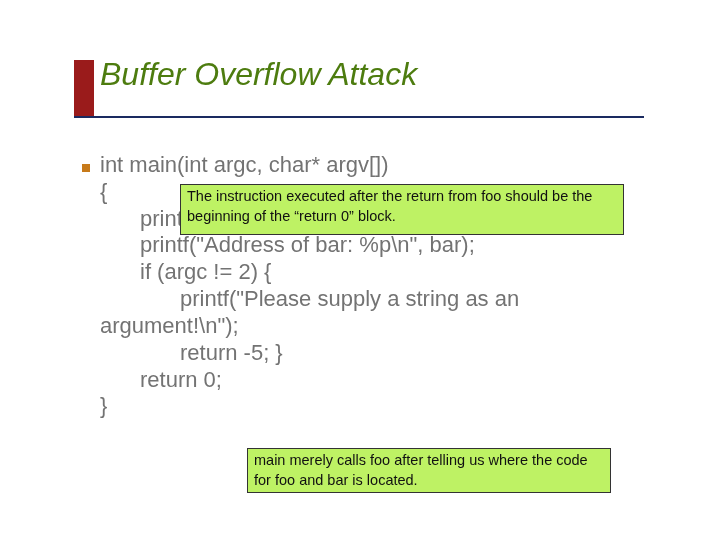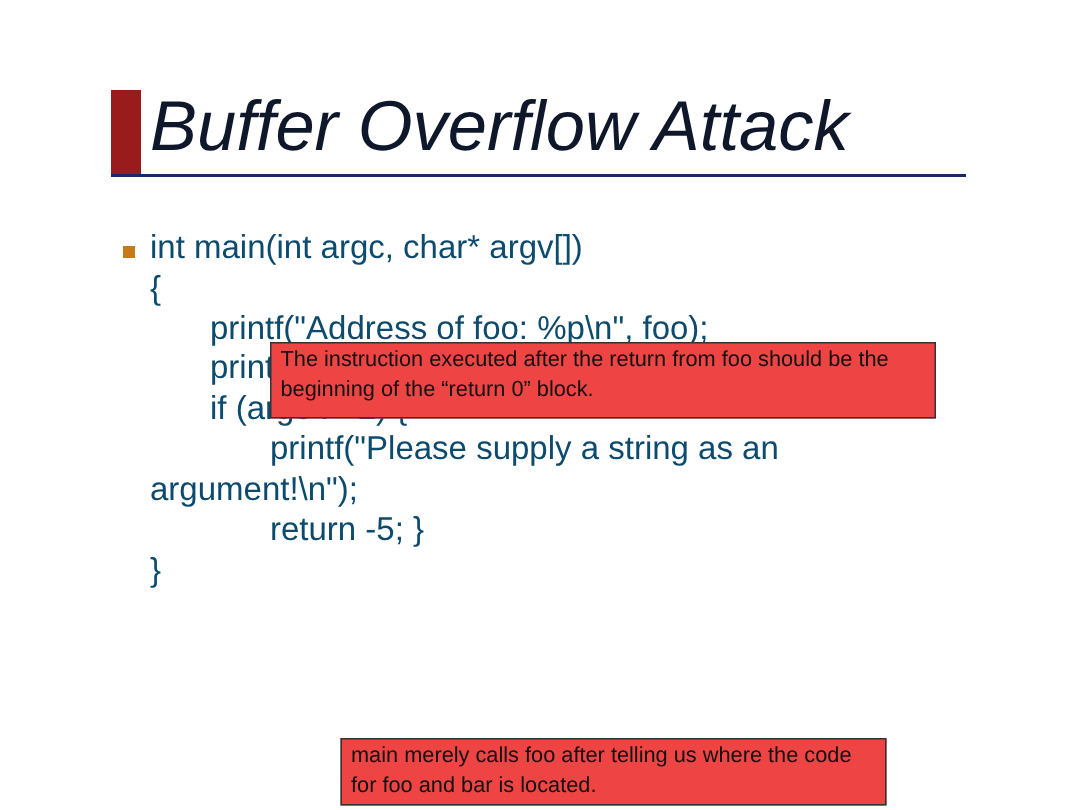--- a/index.html
+++ b/index.html
@@ -18,24 +18,24 @@
     top: 60px;
     width: 20px;
     height: 56px;
     background: #9a1b1b;
   }
   .title {
     position: absolute;
     left: 100px;
     top: 56px;
     font-family: Verdana, Geneva, sans-serif;
-    font-size: 47px;
+    font-size: 32px;
     font-weight: 400;
     font-style: italic;
-    color: #0f172a;
+    color: #4d7c0f;
   }
   .underline {
     position: absolute;
     left: 74px;
     top: 116px;
     width: 570px;
     height: 2px;
     background: #1a2a60;
   }
   .bullet {
@@ -47,42 +47,41 @@
     background: #c77a1a;
   }
   .code-block {
     position: absolute;
     left: 100px;
     top: 152px;
     width: 540px;
     font-family: Verdana, Geneva, sans-serif;
     font-size: 22px;
     line-height: 1.22;
-    color: #0c4a6e;
+    color: #737373;
   }
   .indent1 { margin-left: 40px; }
   .indent2 { margin-left: 80px; }
   .callout {
     position: absolute;
-    background: #ef4444;
+    background: #bef264;
     border: 1px solid #333;
     font-family: Verdana, Geneva, sans-serif;
     font-size: 14.5px;
     line-height: 1.35;
     color: #111;
     padding: 2px 6px;
-    margin-top: 44px;
   }
   .callout-top {
     left: 180px;
     top: 184px;
     width: 430px;
   }
   .callout-bottom {
-    left: 227px;
+    left: 247px;
     top: 448px;
     width: 350px;
   }
 </style>
 </head>
 <body>
 
 <div class="accent-bar"></div>
 <div class="title">Buffer Overflow Attack</div>
 <div class="underline"></div>
@@ -91,20 +90,21 @@
 
 <div class="code-block">
   <div>int main(int argc, char* argv[])</div>
   <div>{</div>
   <div class="indent1">printf("Address of foo: %p\n", foo);</div>
   <div class="indent1">printf("Address of bar: %p\n", bar);</div>
   <div class="indent1">if (argc != 2) {</div>
   <div class="indent2">printf("Please supply a string as an</div>
   <div>argument!\n");</div>
   <div class="indent2">return -5; }</div>
+  <div class="indent1">return 0;</div>
   <div>}</div>
 </div>
 
 <div class="callout callout-top">
   <div>The instruction executed after the return from foo should be the beginning of the “return 0” block.</div>
   <div style="height:6px"></div>
 </div>
 
 <div class="callout callout-bottom">
   <span>main merely calls foo after telling us where the code for foo and bar is located.</span>

